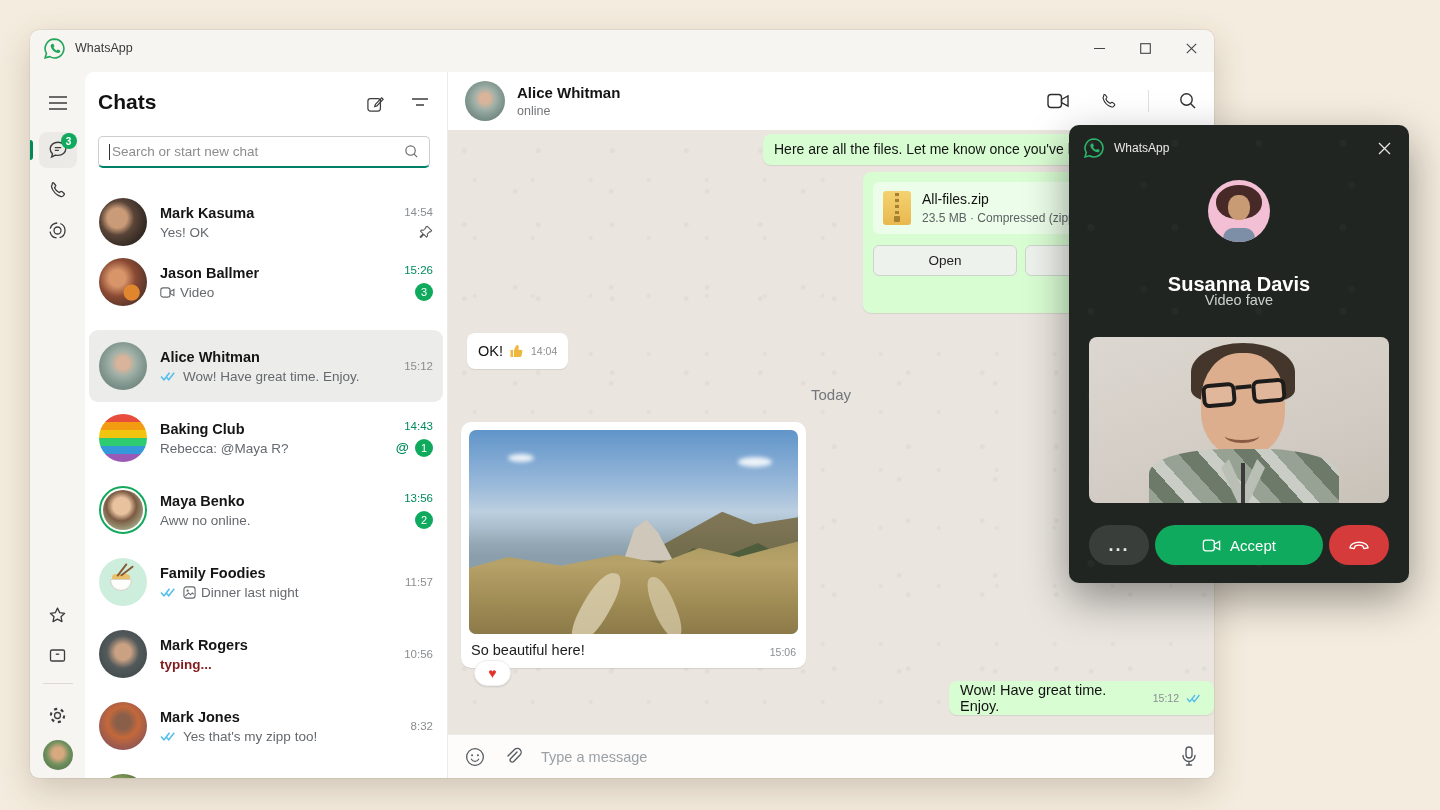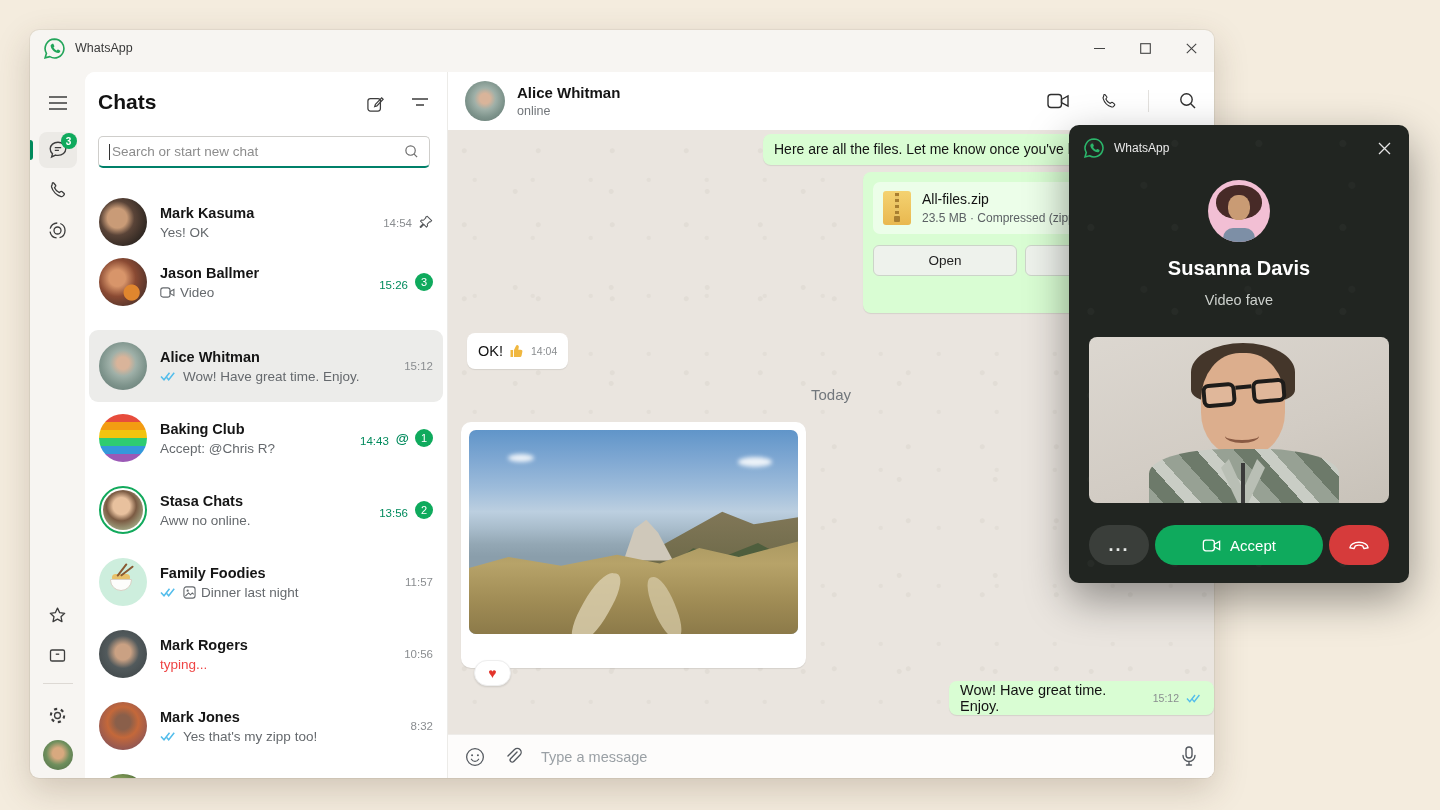--- a/index.html
+++ b/index.html
@@ -38,22 +38,22 @@
   .rows{position:absolute;left:0;right:0;top:110px;bottom:0;overflow:hidden}
   .row{position:absolute;left:4px;right:4px;height:72px;display:flex;align-items:center;padding:0 10px;border-radius:9px}
   .row.selected{background:#ececea}
   .avatar{width:48px;height:48px;border-radius:50%;flex:none;position:relative;overflow:hidden}
   .avatar.sm{width:40px;height:40px}
   .ringwrap{width:48px;height:48px;border-radius:50%;border:2px solid #12a95c;flex:none;display:flex;align-items:center;justify-content:center;background:#fff}
   .ringwrap .avatar{width:40px;height:40px}
   .row-main{flex:1;min-width:0;margin-left:13px}
   .row-name{font-size:14.5px;font-weight:bold;color:#151515}
   .row-prev{font-size:13.5px;color:#65696d;margin-top:4px;display:flex;align-items:center;gap:5px;white-space:nowrap;overflow:hidden}
-  .row-prev.green{color:#ef4444;font-weight:normal}
-  .row-meta{display:flex;flex-direction:row;align-items:flex-end;gap:7px;margin-left:8px}
+  .row-prev.green{color:#7f1d1d;font-weight:bold}
+  .row-meta{display:flex;flex-direction:column;align-items:flex-end;gap:7px;margin-left:8px}
   .row-time{font-size:11.5px;color:#8a8d90}
   .row-time.green{color:#008a5c}
   .badge{min-width:18px;height:18px;border-radius:9px;background:#0faa5d;color:#fff;font-size:11px;display:flex;align-items:center;justify-content:center;padding:0 5px}
   .mention{color:#008a5c;font-size:13.5px;font-weight:bold}
   .meta-icons{display:flex;align-items:center;gap:6px}
 
   
   .av-maya{background:radial-gradient(circle at 38% 42%,#c99b77 0 24%,#5a4438 42%,#2c2520 78%)}
   .av-jason{background:radial-gradient(circle at 68% 72%,#e0862e 0 16%,rgba(0,0,0,0) 18%),radial-gradient(circle at 38% 42%,#d8956a 0 20%,#8a4a33 45%,#4c312a 82%)}
   .av-alice{background:radial-gradient(circle at 50% 44%,#d9b49a 0 17%,#9fb0a8 36%,#7e948c 62%,#5f736d 100%)}
@@ -132,21 +132,21 @@
 
   
   .call{position:absolute;left:1069px;top:125px;width:340px;height:458px;border-radius:10px;overflow:hidden;z-index:10;
     background-color:#212521;box-shadow:0 16px 44px rgba(0,0,0,.4);
     background-image:radial-gradient(circle at 26% 22%,#272b27 3px,rgba(0,0,0,0) 4px),radial-gradient(circle at 72% 58%,#262a26 3px,rgba(0,0,0,0) 4px);
     background-size:84px 84px,104px 104px}
   .call-header{position:absolute;left:14px;top:10px;right:12px;display:flex;align-items:center}
   .call-header .app-title{font-size:12px;color:#e9e9e9;margin-left:9px}
   .call-close{margin-left:auto;color:#e4e4e4;width:26px;height:26px;display:flex;align-items:center;justify-content:center}
   .call-avatar{position:absolute;left:139px;top:55px;width:62px;height:62px;border-radius:50%;overflow:hidden}
-  .call-name{position:absolute;left:0;right:0;top:132px;text-align:center;font-size:20px;font-weight:bold;color:#fff}
+  .call-name{position:absolute;left:0;right:0;top:148px;text-align:center;font-size:20px;font-weight:bold;color:#fff}
   .call-type{position:absolute;left:0;right:0;top:167px;text-align:center;font-size:14.5px;color:#cdd1cd}
   .call-video{position:absolute;left:20px;top:212px;width:300px;height:166px;border-radius:8px;overflow:hidden;
     background:linear-gradient(160deg,#dcd7d0 0%,#d2ccc4 60%,#c8c2b9 100%)}
   .vm-hair{position:absolute;left:102px;top:6px;width:104px;height:58px;background:#44362a;border-radius:52% 52% 20% 20%}
   .vm-face{position:absolute;left:112px;top:16px;width:84px;height:102px;background:#dcae8d;border-radius:46% 46% 42% 42%}
   .vm-glasses{position:absolute;left:113px;top:44px;width:84px;height:26px;transform:rotate(-5deg)}
   .lens{position:absolute;top:0;width:34px;height:24px;border:4px solid #1e1c1a;border-radius:7px;background:rgba(255,255,255,.12)}
   .lens.l{left:0}.lens.r{right:0}
   .bridge{position:absolute;left:34px;top:4px;width:16px;height:4px;background:#1e1c1a}
   .vm-smile{position:absolute;left:136px;top:92px;width:34px;height:14px;border-bottom:3px solid #8a5a43;border-radius:0 0 50% 50%}
@@ -342,38 +342,38 @@
             <div class="row-meta">
               <span class="row-time">15:12</span>
             </div>
           </div>
 
           <div class="row" style="top:220px">
             <div class="avatar av-baking"></div>
             <div class="row-main">
               <div class="row-name">Baking Club</div>
               <div class="row-prev">
-                  <span>Accept: @Chris R?</span>
+                  <span>Rebecca: @Maya R?</span>
                 </div>
             </div>
             <div class="row-meta">
               <span class="row-time green">14:43</span>
               <span class="meta-icons">
                 <span class="mention">@</span>
                 <span class="badge">1</span>
               </span>
             </div>
           </div>
 
           <div class="row" style="top:292px">
             <div class="ringwrap">
                 <div class="avatar av-stasa"></div>
               </div>
             <div class="row-main">
-              <div class="row-name">Stasa Chats</div>
+              <div class="row-name">Maya Benko</div>
               <div class="row-prev">
                   <span>Aww no online.</span>
                 </div>
             </div>
             <div class="row-meta">
               <span class="row-time green">13:56</span>
               <span class="badge">2</span>
             </div>
           </div>
 
@@ -512,20 +512,24 @@
           <div class="bub in b-photo">
             <div class="photo">
               <div class="farpeak"></div>
               <div class="darktrees"></div>
               <div class="cliff"></div>
               <div class="fgrass"></div>
               <div class="path1"></div>
               <div class="path2"></div>
               <div class="cloud" style="left:12%;top:12%;width:26px;height:8px"></div>
               <div class="cloud" style="right:8%;top:13%;width:34px;height:10px"></div>
+            </div>
+            <div class="caption-row">
+              <span class="caption">So beautiful here!</span>
+              <span class="msg-time">15:06</span>
             </div>
           </div>
           <div class="reaction">♥</div>
 
           <div class="bub out b-wow">
             <span>Wow! Have great time. Enjoy.</span>
             <span class="msg-time">15:12</span>
             <span>
                 <svg width="17" height="11" viewBox="0 0 18 11">
                   <path d="M1 5.5 4 8.8 9.5 1.8" fill="none" stroke="#53bdeb" stroke-width="1.5"></path>

